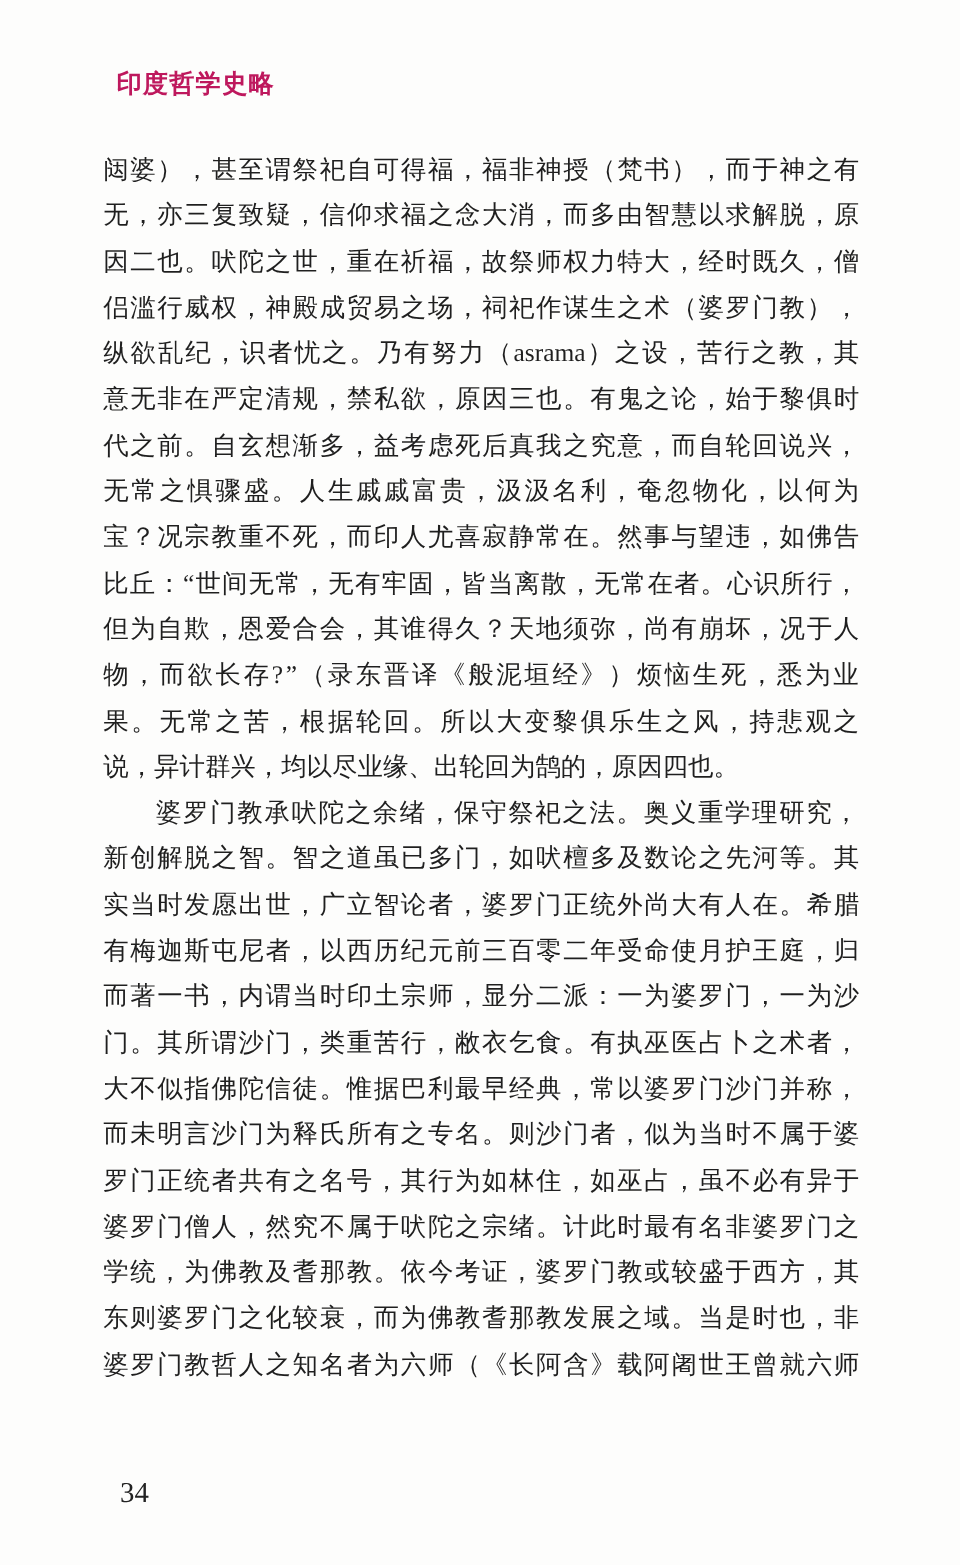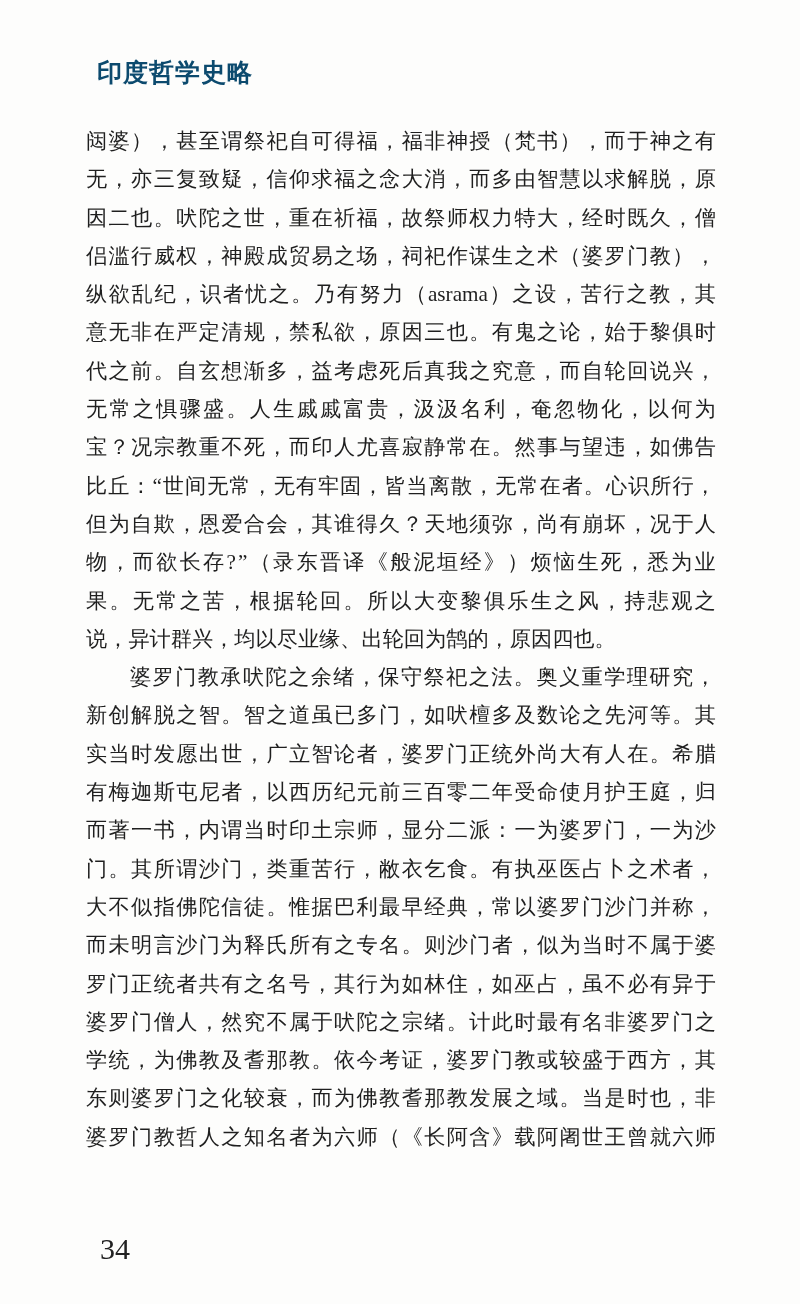--- a/index.html
+++ b/index.html
@@ -14,24 +14,24 @@
     margin: 0 auto;
     background: #fdfdfc;
     overflow: hidden;
     font-family: "Liberation Serif", "DejaVu Serif", serif;
     color: #1f1f1f;
   }
   .running-header {
     position: absolute;
     left: 97px;
     top: 56px;
-    font-size: 25px;
+    font-size: 21px;
     font-weight: 600;
     letter-spacing: 1px;
-    color: #0c4a6e;
+    color: #be185d;
   }
   .text-block {
     position: absolute;
     left: 86px;
     top: 122px;
     width: 630px;
   }
   .line {
     display: flex;
     justify-content: space-between;
@@ -41,21 +41,21 @@
     font-size: 21.2px;
     white-space: nowrap;
   }
   .line span { display: inline-block; }
   .line.indent { padding-left: 44px; }
   .line.para-end { justify-content: flex-start; }
   .page-number {
     position: absolute;
     left: 100px;
     top: 1232px;
-    font-size: 30px;
+    font-size: 24px;
     color: #222;
   }
 </style>
 </head>
 <body>
 
 <div class="page">
   <div class="running-header">印度哲学史略</div>
 
   <div class="text-block">

